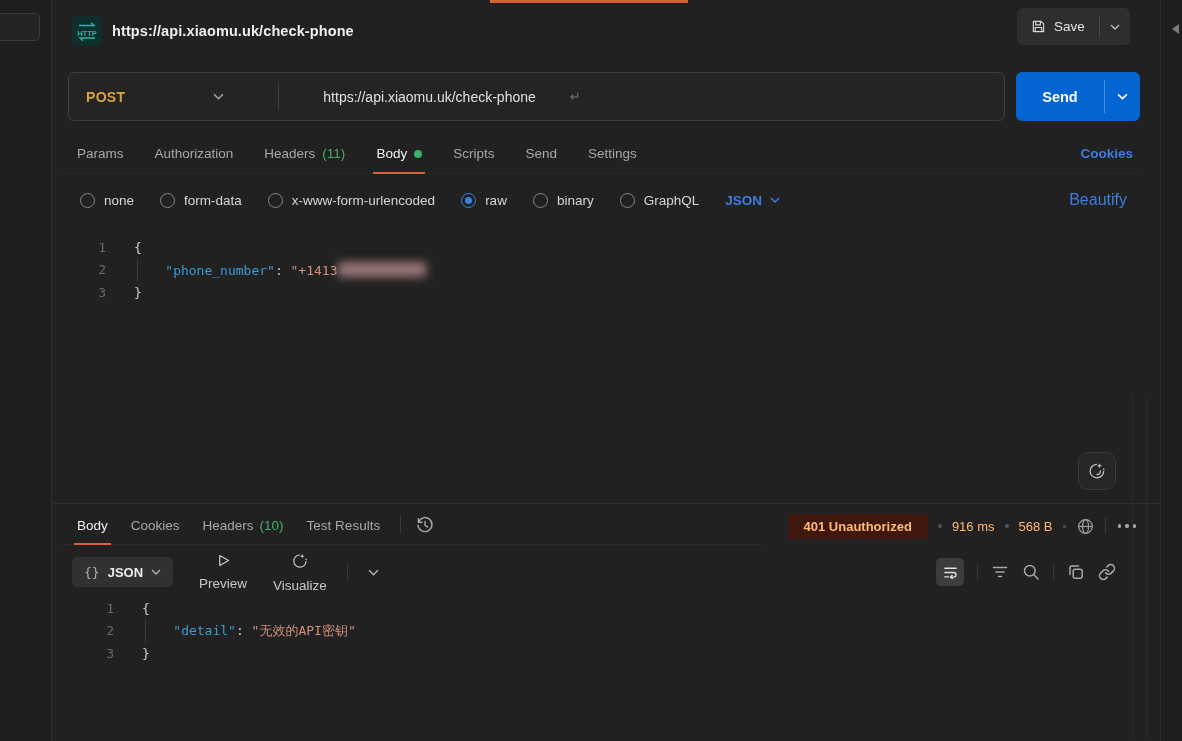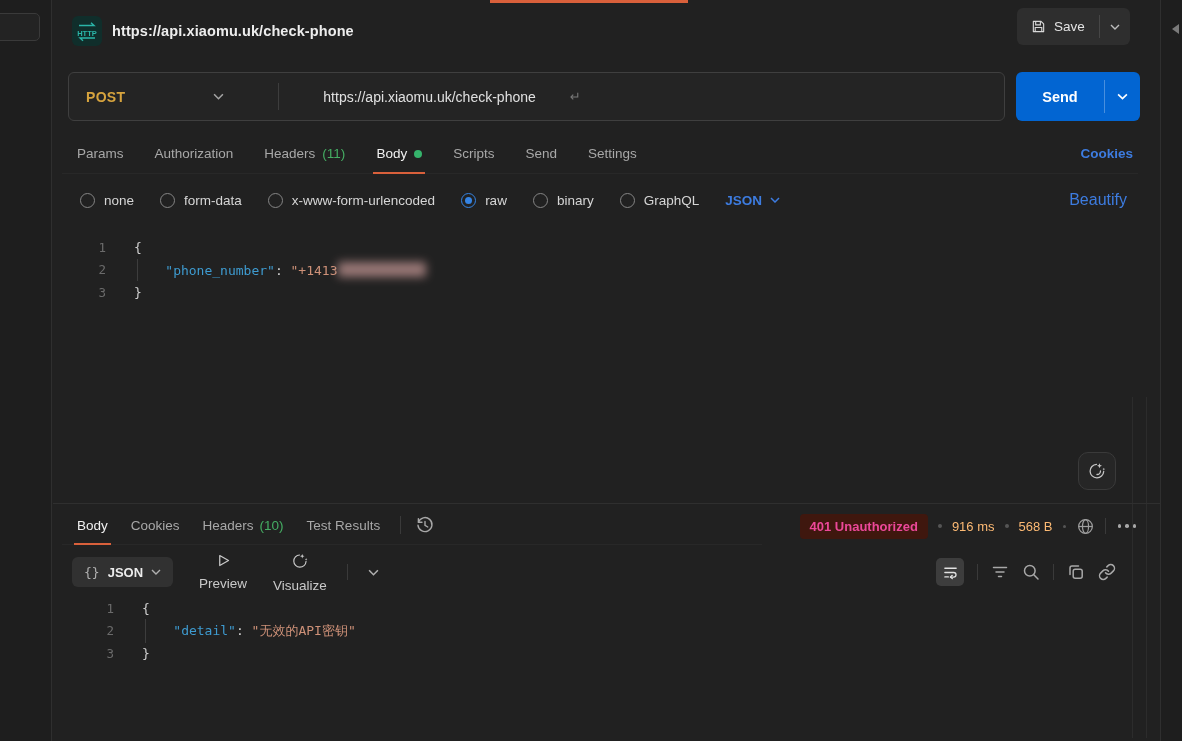--- a/index.html
+++ b/index.html
@@ -79,21 +79,21 @@
 
   
   .section-divider { position:absolute; left:53px; top:503px; width:1107px; height:0; border-top:1px solid #2f2f2f; }
   .res-tabs-row { position:absolute; left:62px; top:506px; width:700px; height:39px; display:flex; align-items:center; }
   .res-tabs-row .tab { position:relative; height:39px; display:flex; align-items:center; gap:6px; font-size:13.5px; color:#a8a8a8; cursor:pointer; }
   .res-tabs-row .tab + .tab { margin-left:23px; }
   .res-sep { width:1px; height:18px; background:#3a3a3a; margin-left:20px; }
   .history-btn { margin-left:14px; display:flex; align-items:center; cursor:pointer; }
 
   .status-row { position:absolute; right:44px; top:512px; height:28px; display:flex; align-items:center; gap:10px; }
-  .status-badge { background:#3f170e; color:#ec4899; font-size:13px; font-weight:bold; padding:5px 10px; border-radius:4px; cursor:pointer; }
+  .status-badge { background:#3f170e; color:#fdba74; font-size:13px; font-weight:bold; padding:5px 16px; border-radius:4px; cursor:pointer; }
   .meta-dot { width:4px; height:4px; border-radius:50%; background:#555; }
   .meta-dot.sm { width:3px; height:3px; }
   .meta-text { color:#fdba74; font-size:13px; }
   .vsep { width:1px; height:16px; background:#3a3a3a; }
   .ellipsis { display:flex; gap:4px; cursor:pointer; padding:4px 2px; }
   .ellipsis i { width:3.5px; height:3.5px; border-radius:50%; background:#a8a8a8; }
 
   .res-toolbar { position:absolute; left:72px; top:556px; height:32px; display:flex; align-items:center; }
   .format-pill { height:30px; background:#313131; border-radius:6px; display:flex; align-items:center; gap:8px; padding:0 12px; cursor:pointer; }
   .format-braces { color:#b0b0b0; font-size:13px; font-family:"DejaVu Sans Mono", monospace; }

